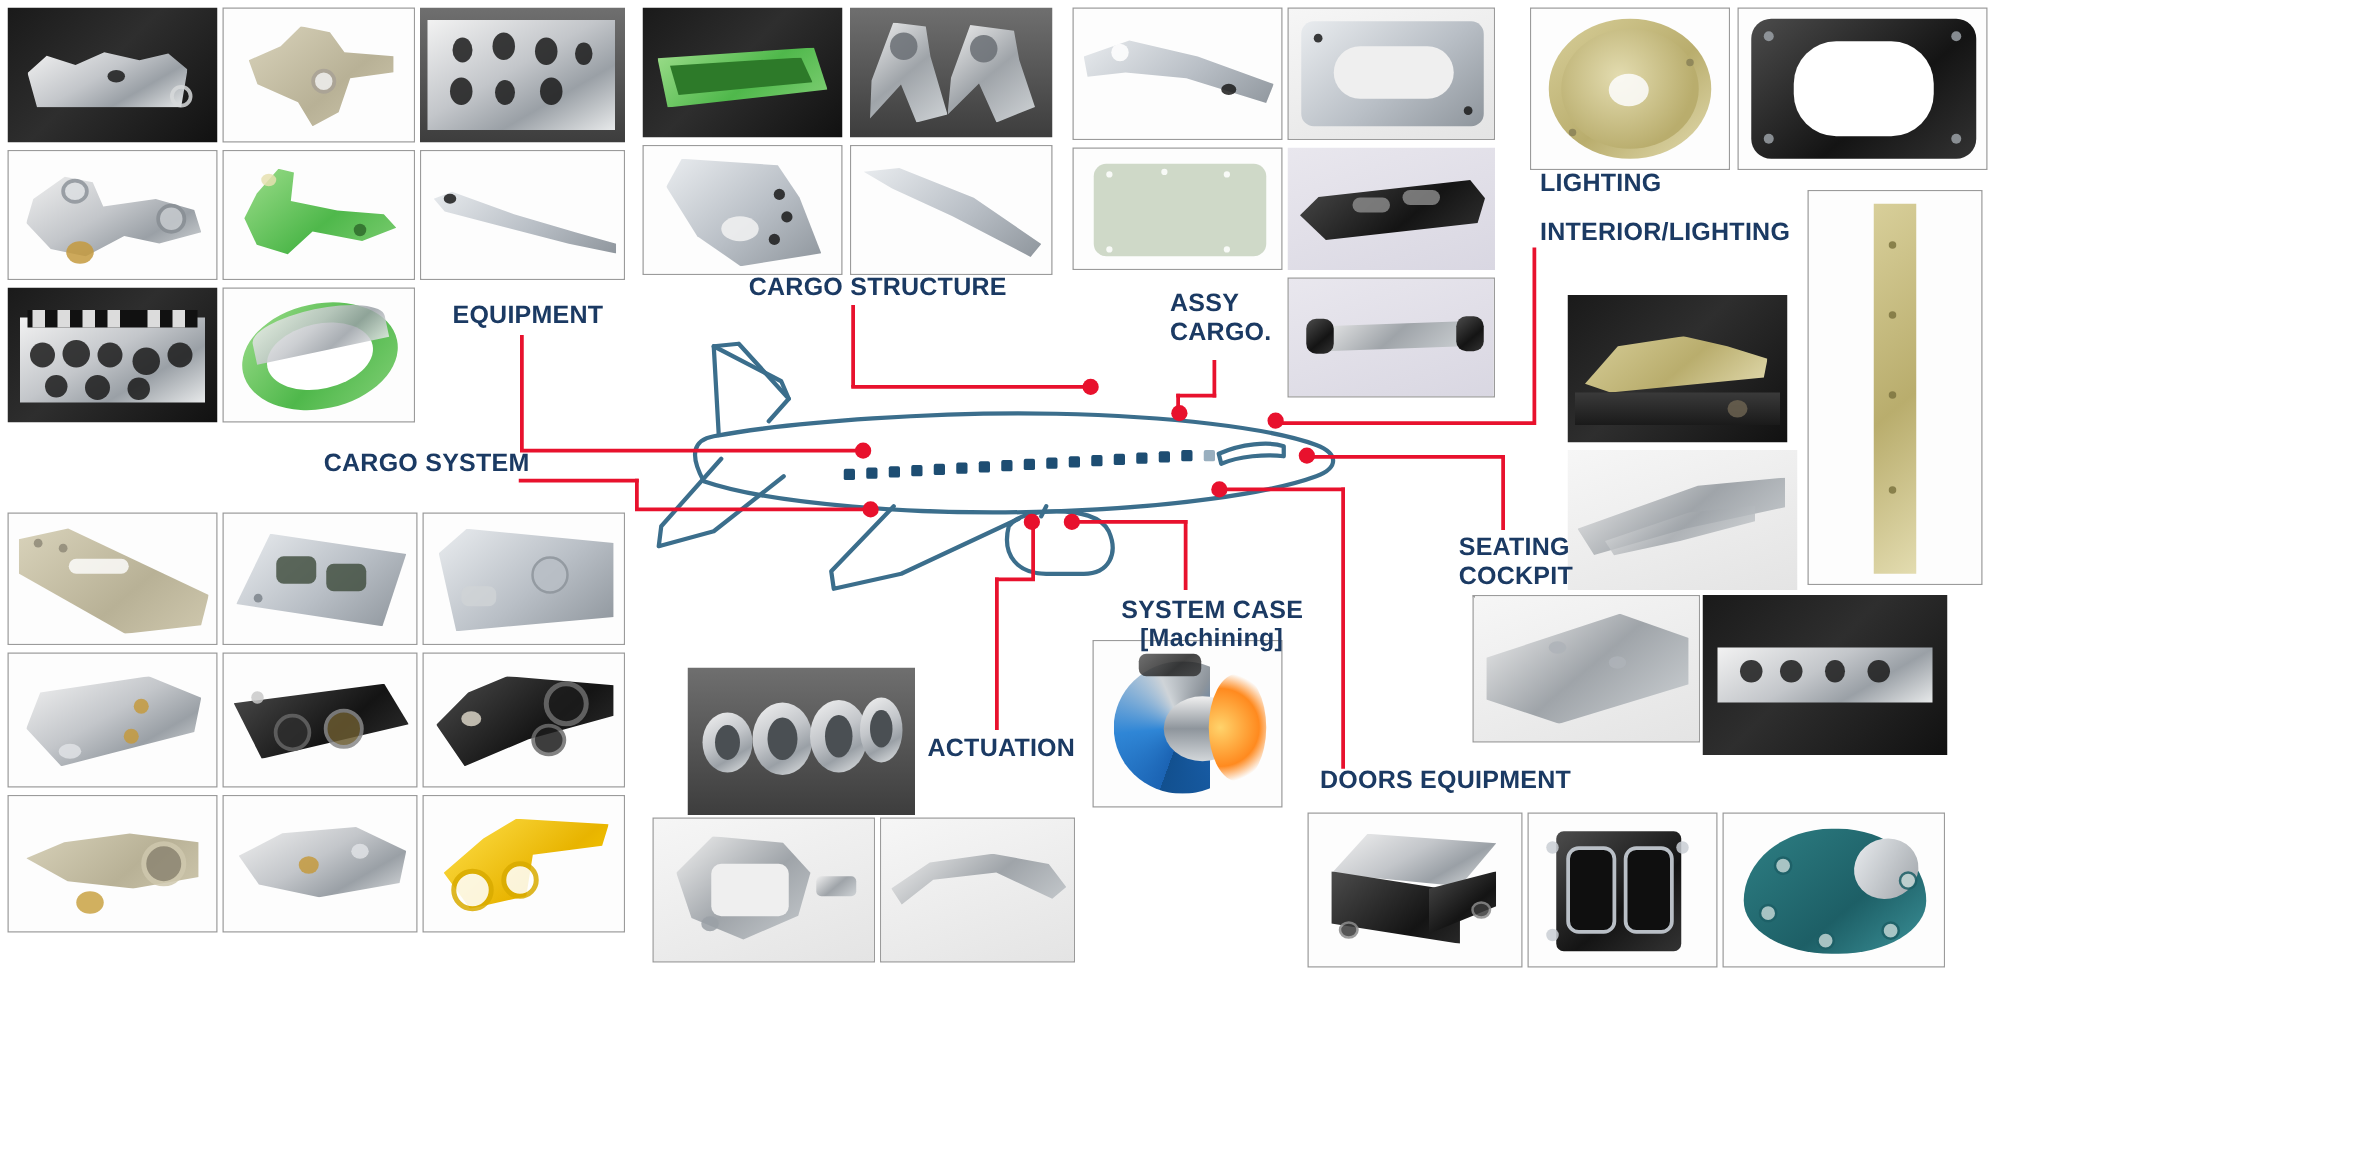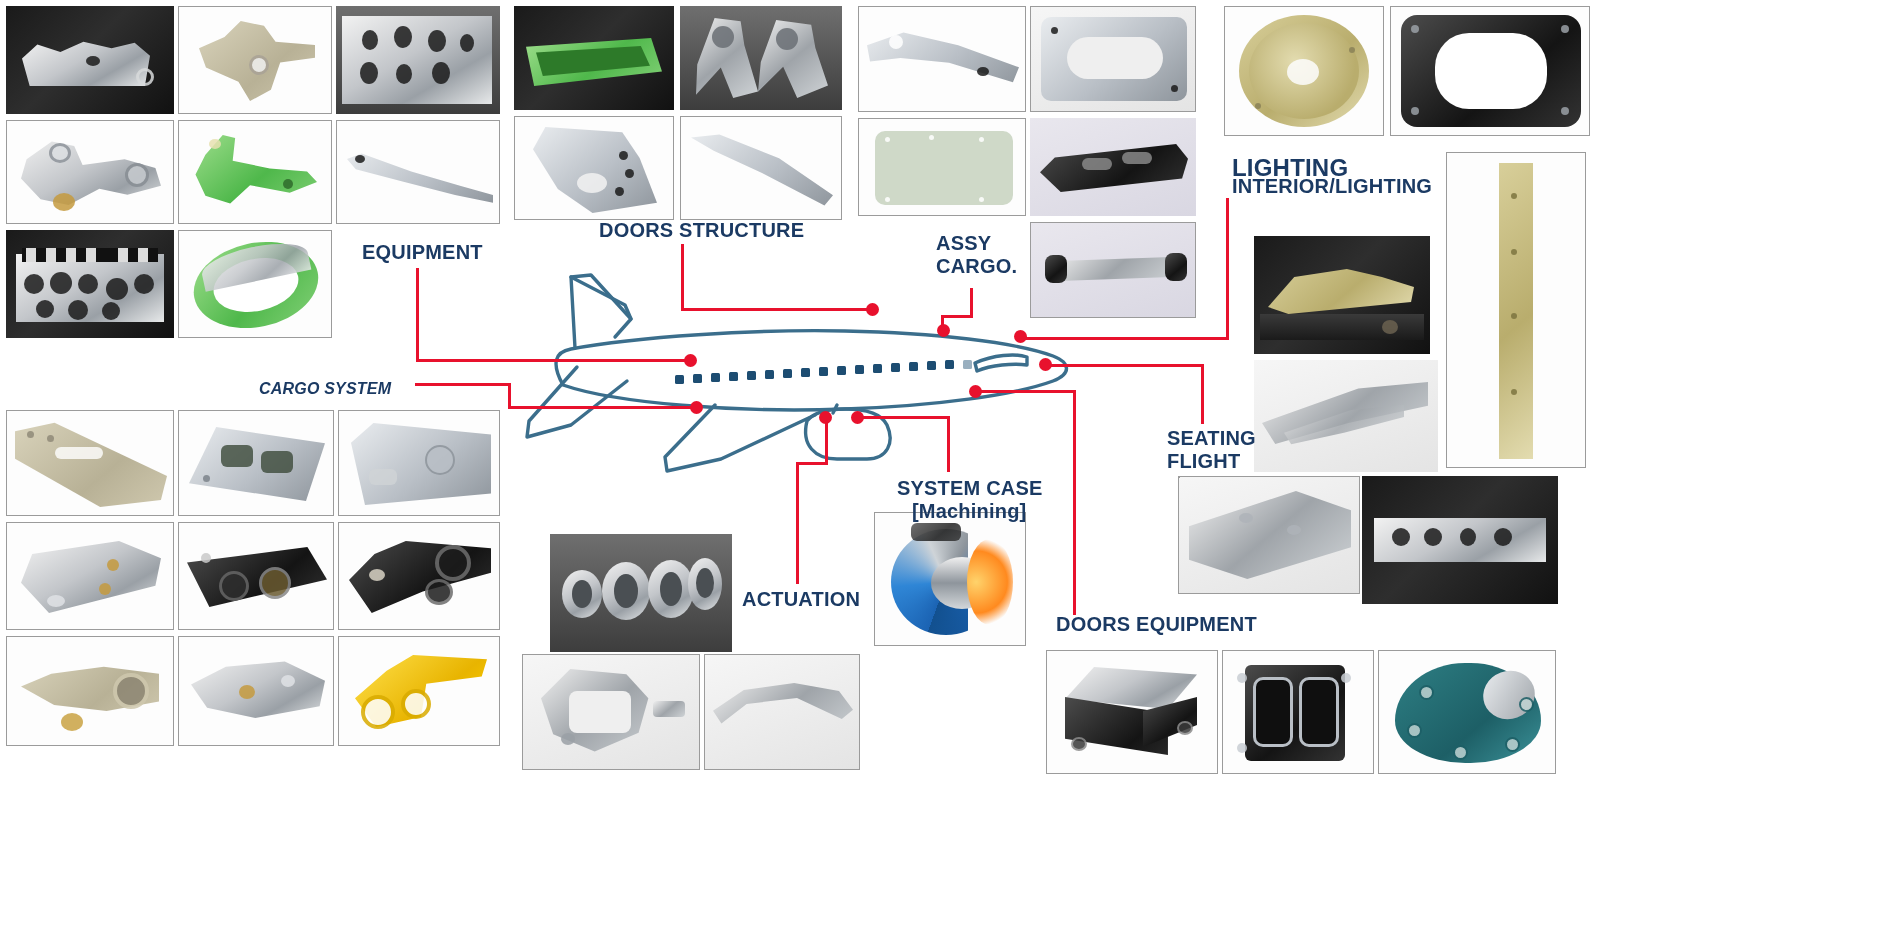--- a/index.html
+++ b/index.html
@@ -543,32 +543,32 @@
   <div class="lead h" style="left:857px;top:416px;width:93px;"></div>
   <div class="lead v" style="left:947px;top:416px;height:56px;"></div>
   <div class="dot" style="left:851px;top:411px;"></div>
 
   <div class="lead h" style="left:976px;top:390px;width:100px;"></div>
   <div class="lead v" style="left:1073px;top:390px;height:225px;"></div>
   <div class="dot" style="left:969px;top:385px;"></div>
 
   <div class="label" style="left:362px;top:241px;font-size:20px;">EQUIPMENT</div>
 
-  <div class="label" style="left:599px;top:219px;font-size:20px;">DOORS STRUCTURE</div>
+  <div class="label" style="left:599px;top:219px;font-size:20px;">CARGO STRUCTURE</div>
 
   <div class="label" style="left:936px;top:232px;font-size:20px;">ASSY</div>
   <div class="label" style="left:936px;top:255px;font-size:20px;">CARGO.</div>
 
-  <div class="label" style="left:1232px;top:154px;font-size:24px;">LIGHTING</div>
+  <div class="label" style="left:1232px;top:136px;font-size:20px;">LIGHTING</div>
   <div class="label" style="left:1232px;top:175px;font-size:20px;">INTERIOR/LIGHTING</div>
 
-  <div class="label" style="left:259px;top:380px;font-size:16px;font-style:italic;">CARGO SYSTEM</div>
+  <div class="label" style="left:259px;top:360px;font-size:20px;">CARGO SYSTEM</div>
 
   <div class="label" style="left:1167px;top:427px;font-size:20px;">SEATING</div>
-  <div class="label" style="left:1167px;top:450px;font-size:20px;">FLIGHT</div>
+  <div class="label" style="left:1167px;top:450px;font-size:20px;">COCKPIT</div>
 
   <div class="label" style="left:742px;top:588px;font-size:20px;">ACTUATION</div>
 
   <div class="label" style="left:897px;top:477px;font-size:20px;">SYSTEM CASE</div>
   <div class="label" style="left:912px;top:500px;font-size:20px;">[Machining]</div>
 
   <div class="label" style="left:1056px;top:613px;font-size:20px;">DOORS EQUIPMENT</div>
 
   <div class="thumb" style="left:1178px;top:476px;width:0;height:0;"></div>
 

